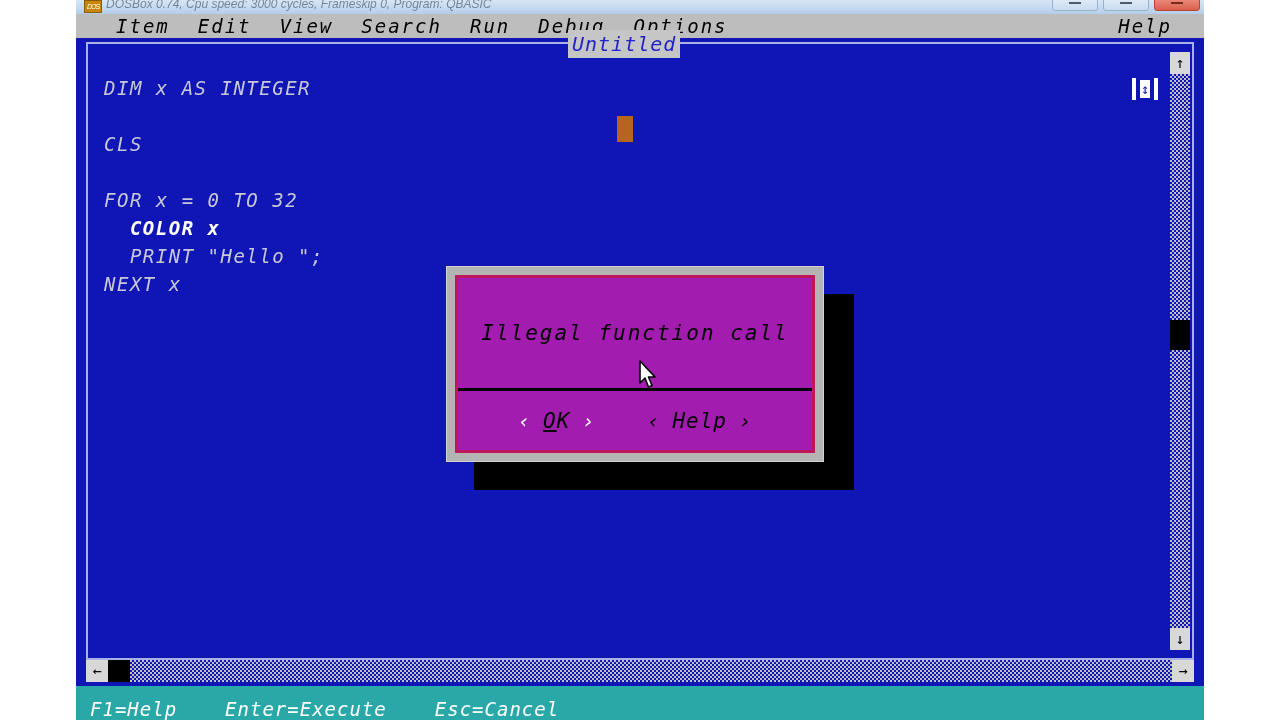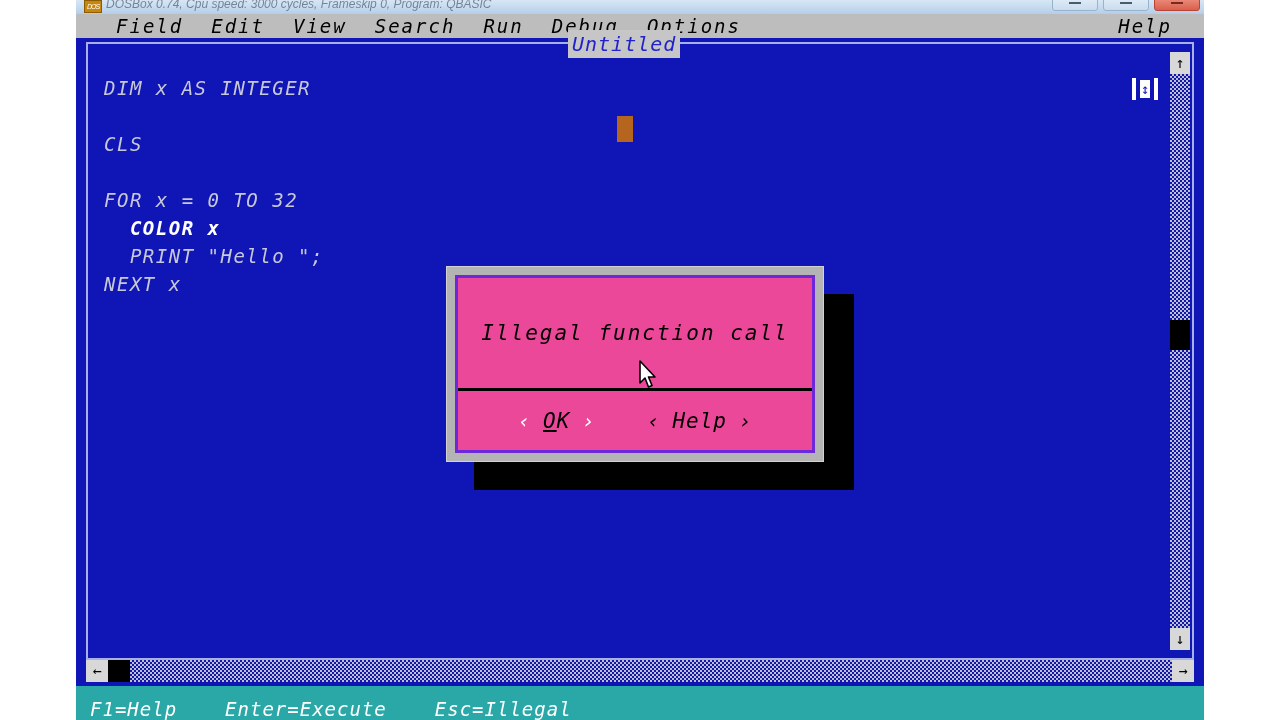--- a/index.html
+++ b/index.html
@@ -137,21 +137,21 @@
   
   .dlg-shadow{
     position:absolute; left:474px; top:294px; width:380px; height:196px; background:#000;
   }
   .dlg{
     position:absolute; left:446px; top:266px; width:378px; height:196px;
     background:#b4b4b4; border:1px solid #d2d2d2;
   }
   .dlg-inner{
     position:absolute; left:8px; top:8px; right:8px; bottom:8px;
-    border:3px solid #6d28d9; background:#ec4899;
+    border:3px solid #be185d; background:#a21caf;
   }
   .dlg-msg{
     position:absolute; left:0; top:0; right:0; height:110px;
     display:flex; align-items:center; justify-content:center;
     color:#000; font-size:21px; letter-spacing:2px; white-space:nowrap;
   }
   .dlg-sep{
     position:absolute; left:0; right:0; top:110px; height:3px; background:#000;
   }
   .dlg-btns{
@@ -197,21 +197,21 @@
           <span class="gl"></span>
         </div>
       <div class="host-btn close">
           <span class="gl"></span>
         </div>
     </div>
   </div>
 
   <div class="menubar">
     <div class="menu-items">
-      <div class="menu-item">Field</div>
+      <div class="menu-item">Item</div>
       <div class="menu-item">Edit</div>
       <div class="menu-item">View</div>
       <div class="menu-item">Search</div>
       <div class="menu-item">Run</div>
       <div class="menu-item">Debug</div>
       <div class="menu-item">Options</div>
     </div>
     <div class="menu-help">Help</div>
   </div>
 
@@ -279,17 +279,17 @@
   <div class="cursor">
     <svg width="22" height="32" viewBox="0 0 22 32">
       <path d="M2,1 L2,23 L7,18 L10.5,27 L14,25.5 L10.5,17 L17,17 Z" fill="#ffffff" stroke="#000000" stroke-width="1.6" stroke-linejoin="round"></path>
     </svg>
   </div>
 
   <div class="statusbar">
     <div class="status-items">
       <div class="status-item">F1=Help</div>
       <div class="status-item">Enter=Execute</div>
-      <div class="status-item">Esc=Illegal</div>
+      <div class="status-item">Esc=Cancel</div>
     </div>
   </div>
 
 </div>
 
 </body></html>

